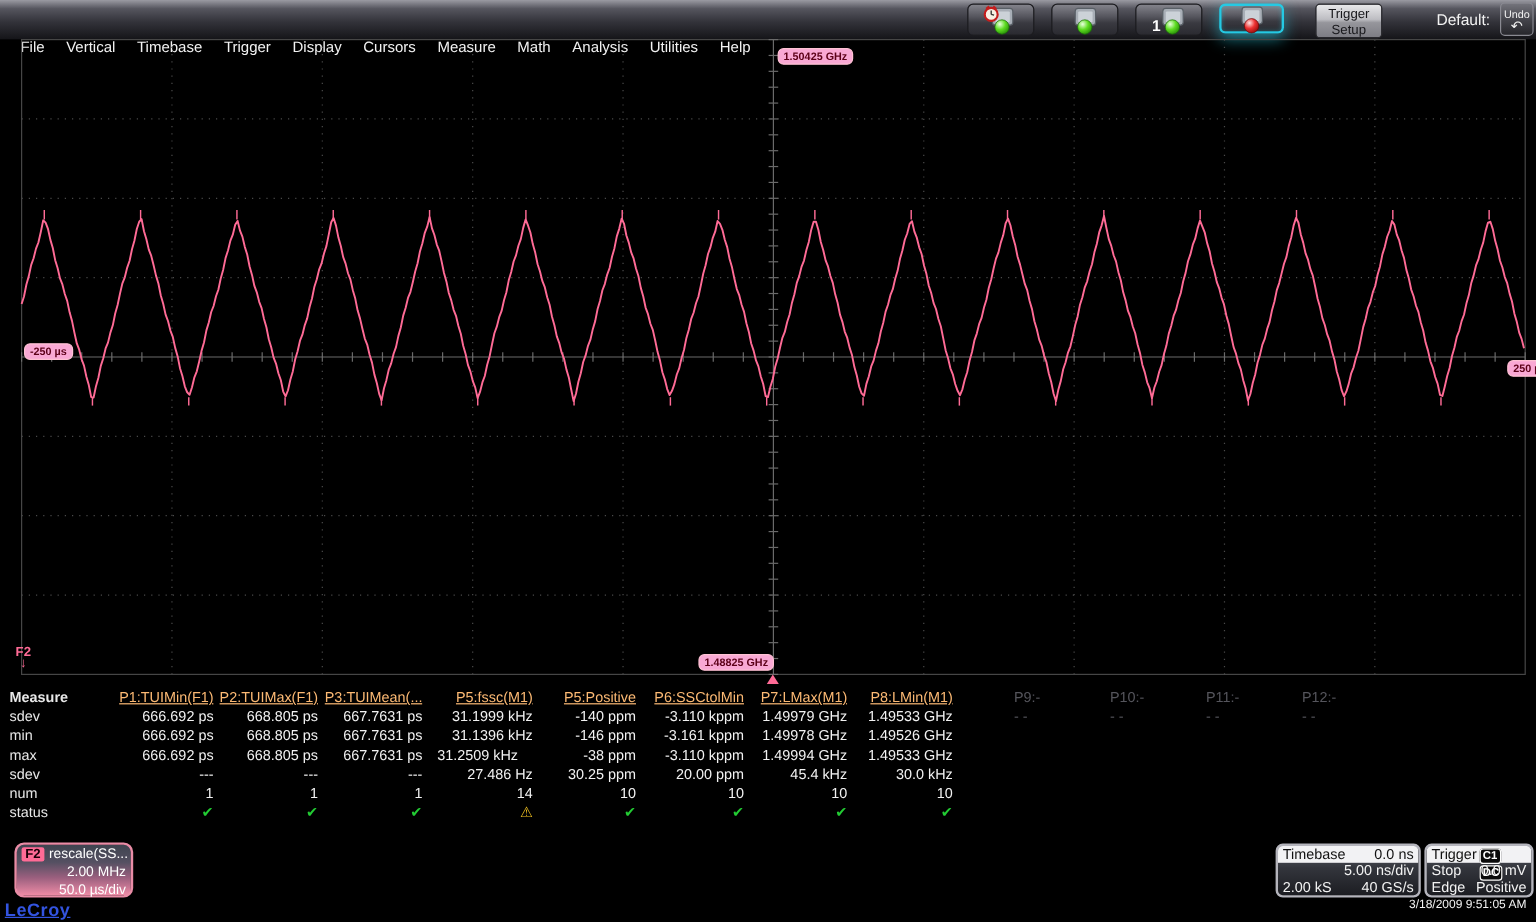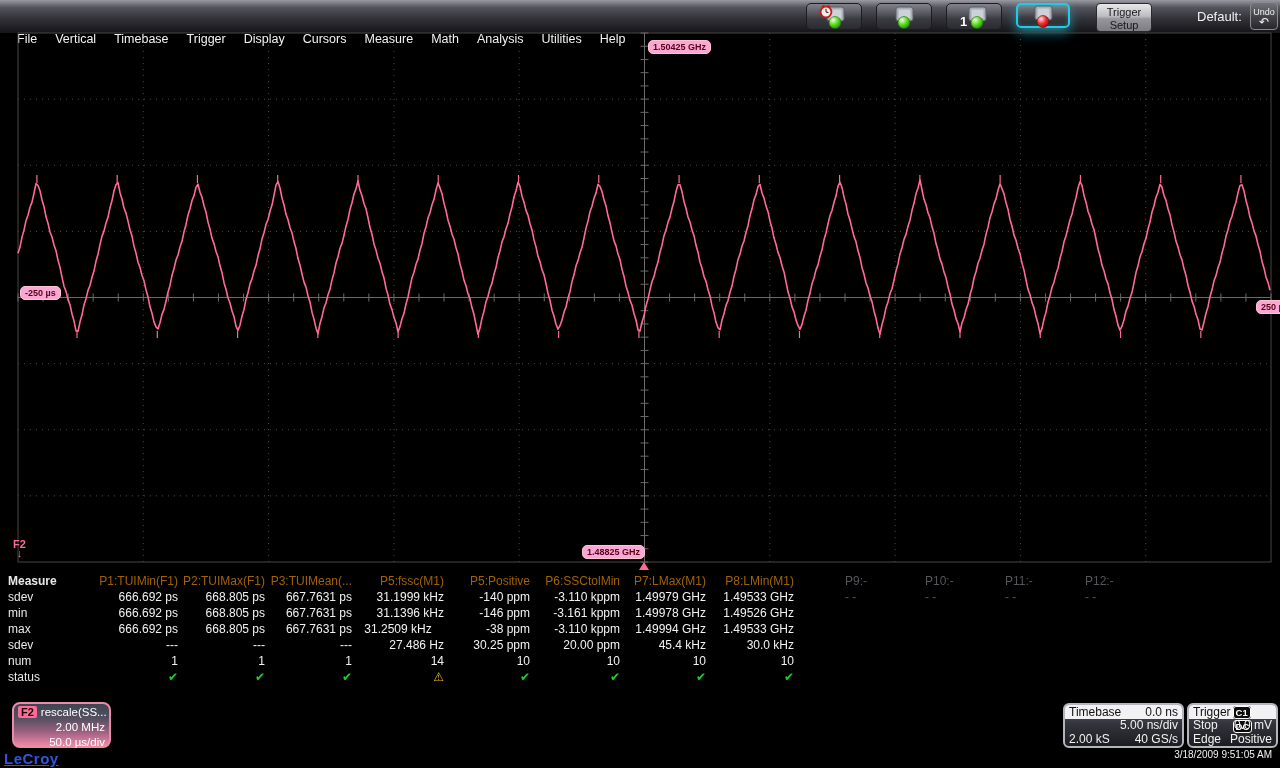--- a/index.html
+++ b/index.html
@@ -36,21 +36,21 @@
   .trace-marker{position:absolute;left:13px;top:540px;color:#ff6b96;font-size:11px;line-height:9px;
     font-weight:bold;text-align:center;}
   .trig-tri{position:absolute;left:639px;top:562px;width:0;height:0;
     border-left:5px solid transparent;border-right:5px solid transparent;border-bottom:8px solid #ff6b96;}
 
   
   #measure-table{position:absolute;left:8px;top:573px;color:#f2f2f2;font-size:12px;}
   .m-row{display:flex;height:16px;line-height:16px;position:relative;}
   .m-cell{text-align:right;white-space:nowrap;overflow:hidden;}
   .m-label{text-align:left;width:50px;color:#e8e8e8;}
-  .m-head{color:#a16207;}
+  .m-head{color:#fdba74;text-decoration:underline;}
   .m-title{font-weight:bold;}
   .m-ok{color:#22cc33;font-size:12px;}
   .m-warn{color:#f0c020;font-size:12px;}
   .m-inactive{position:absolute;color:#55555c;top:0;}
 
   
   .f2-box{position:absolute;left:12px;top:702px;width:99px;height:46px;border:2px solid #e98ca6;border-radius:8px;
     background:linear-gradient(180deg,#3f4450 0%,#555062 35%,#9a5f7e 65%,#ee8ba6 100%);
     color:#fff;font-size:11.5px;line-height:15px;padding:1px 4px;box-sizing:border-box;}
   .f2-box .f2-badge{background:#ff6b96;color:#1a0008;font-weight:bold;border-radius:2px;padding:0 3px;margin-right:4px;font-size:11px;}

